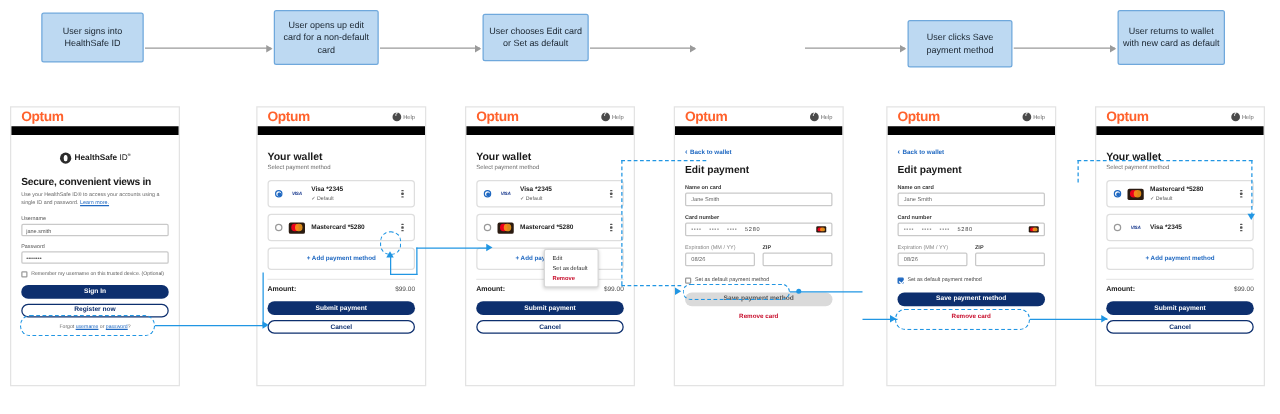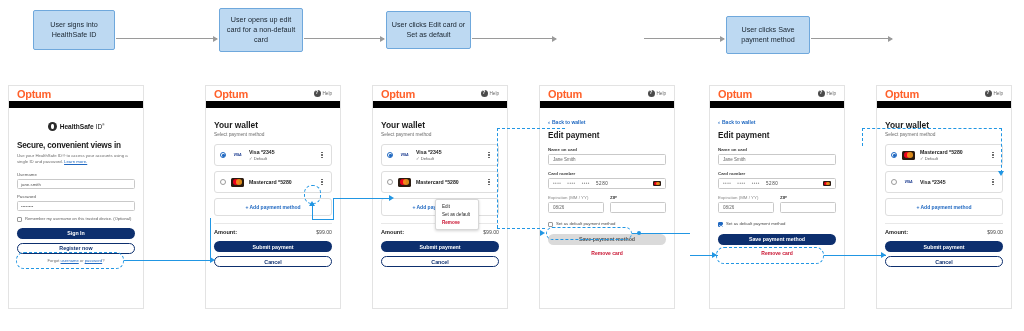--- a/index.html
+++ b/index.html
@@ -159,31 +159,34 @@
       <span>User signs into HealthSafe ID</span>
     </div>
     <div class="flow-arrow" style="left:116px; width:101px;"></div>
 
     <div class="flow-box" style="left:219px; top:8px; width:84px; height:44px;">
       <span>User opens up edit card for a non-default card</span>
     </div>
     <div class="flow-arrow" style="left:304px; width:80px;"></div>
 
     <div class="flow-box" style="left:386px; top:11px; width:85px; height:38px;">
-      <span>User clicks Edit card or Set as default</span>
+      <span>User chooses Edit card or Set as default</span>
     </div>
     <div class="flow-arrow" style="left:472px; width:84px;"></div>
 
     <div class="flow-arrow" style="left:644px; width:80px;"></div>
 
     <div class="flow-box" style="left:726px; top:16px; width:84px; height:38px;">
       <span>User clicks Save payment method</span>
     </div>
     <div class="flow-arrow" style="left:811px; width:81px;"></div>
 
+    <div class="flow-box" style="left:894px; top:8px; width:86px; height:44px;">
+      <span>User returns to wallet with new card as default</span>
+    </div>
   </div>
 
   <div class="panel p1">
     <div class="phdr">
       <div class="logo">Optum</div>
     </div>
     <div class="pbody">
       <div class="hs-row">
         <span class="hs-ic"></span>
         <span class="hs-txt"><span>HealthSafe</span><span class="lt"> ID</span><sup style="font-size:3px">®</sup></span>

